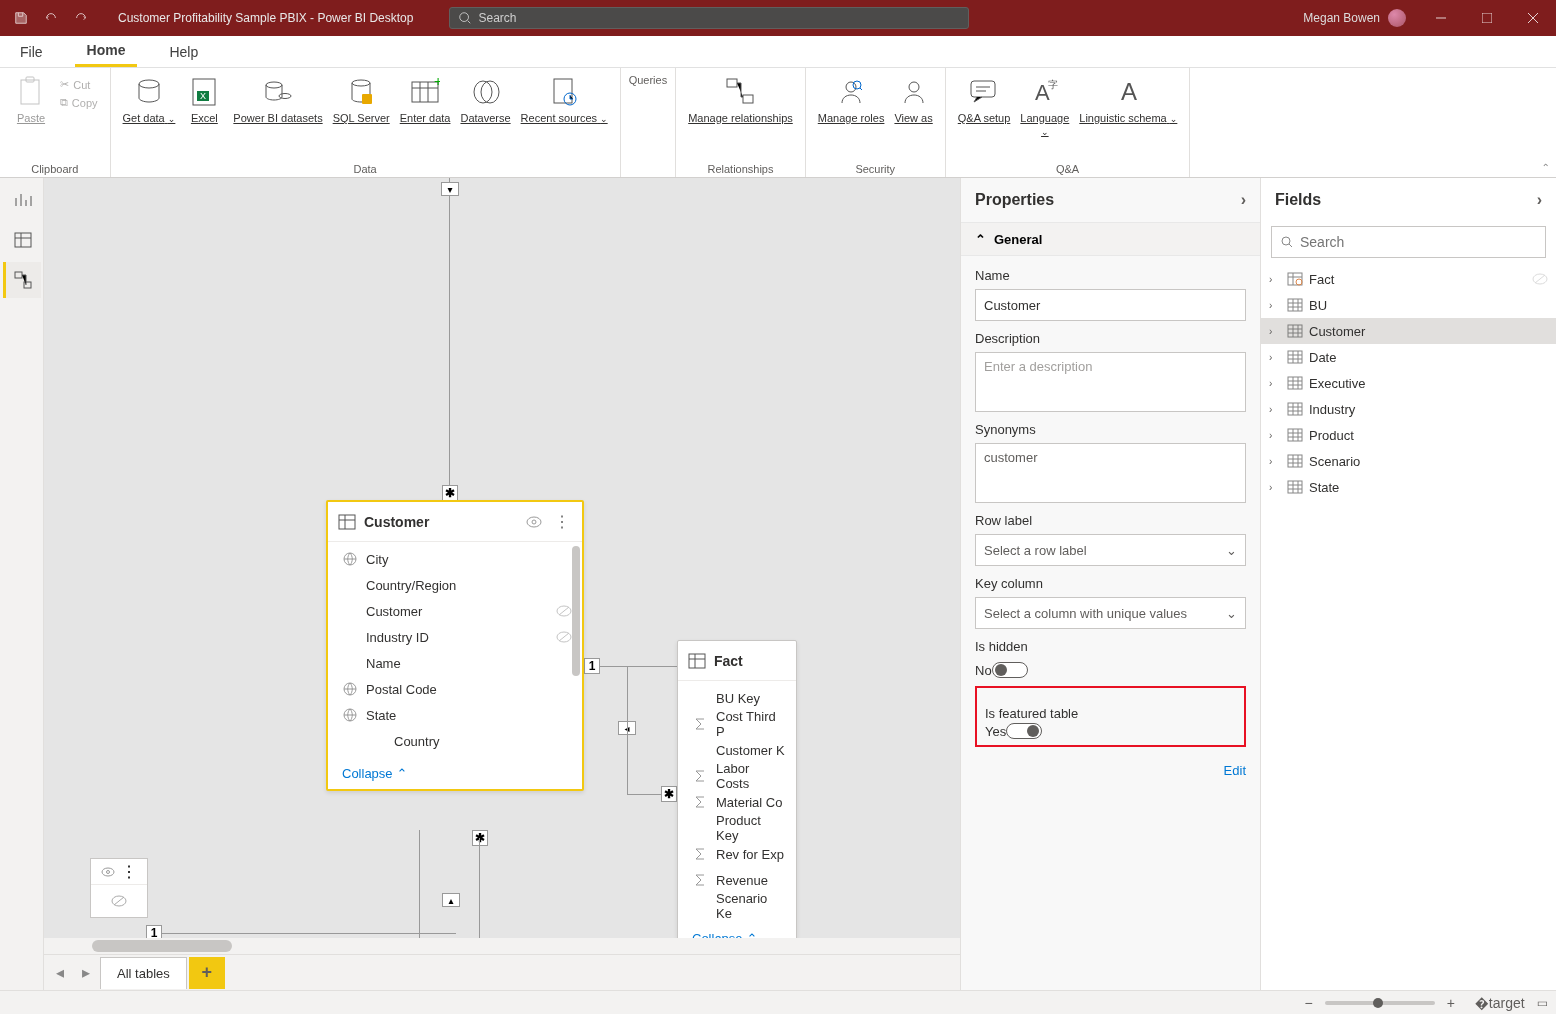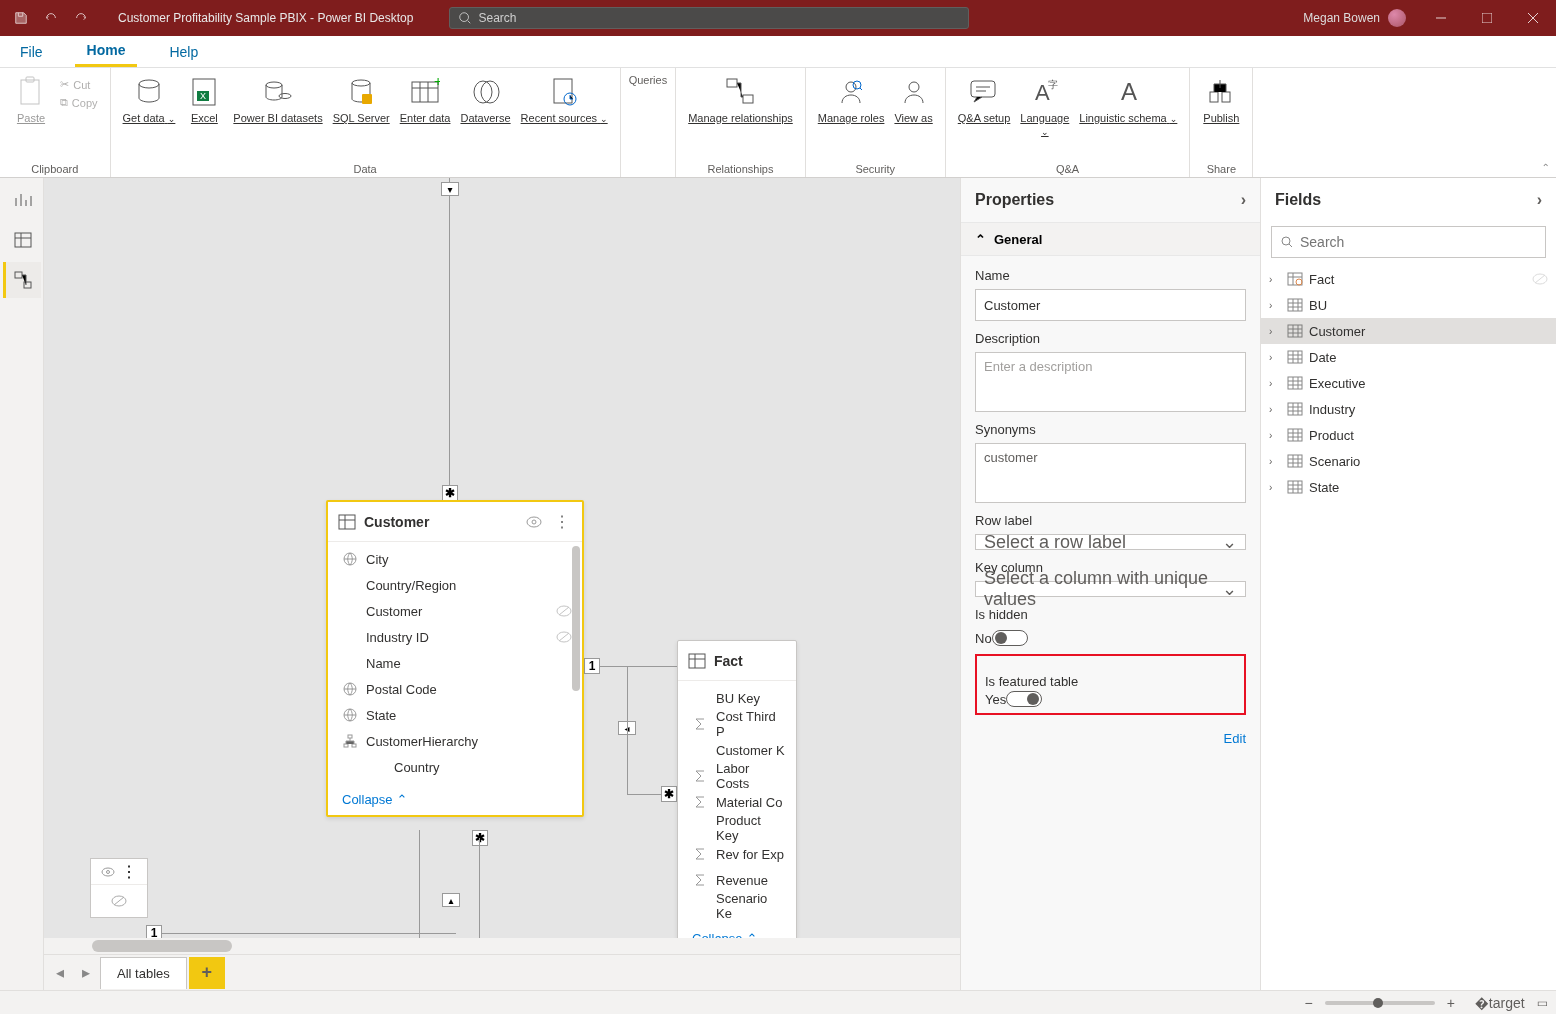--- a/index.html
+++ b/index.html
@@ -13,21 +13,21 @@
   .titlebar .searchbox { width: 520px; height: 22px; background: #4b4a49; border: 1px solid #605f5e; border-radius: 3px; display: flex; align-items: center; padding: 0 8px; margin-left: 20px; }
   .titlebar .searchbox svg { width: 14px; height: 14px; margin-right: 6px; }
   .titlebar .searchbox span { color: #cfcfcf; font-size: 12px; }
   .titlebar .spacer { flex: 1; }
   .titlebar .user { padding: 0 12px; display: flex; align-items: center; gap: 8px; color: #ddd; }
   .titlebar .avatar { width: 18px; height: 18px; border-radius: 50%; background: radial-gradient(circle at 35% 30%, #d8a, #a56); }
   .winbtn { width: 46px; height: 30px; display: flex; align-items: center; justify-content: center; opacity: 0.8; }
   
   
   .tabstrip { height: 32px; background: #fff; border-bottom: 1px solid #e1e1e1; display: flex; align-items: stretch; padding: 0 8px; gap: 20px; }
-  .filetab { font-size: 14px; color: #0369a1; display: flex; align-items: center; padding: 0 12px; cursor: pointer; }
+  .filetab { font-size: 14px; color: #404040; display: flex; align-items: center; padding: 0 12px; cursor: pointer; }
   .filetab.active { border-bottom: 3px solid #f2c811; font-weight: 600; }
   
   
   .ribbon { height: 110px; background: #fff; border-bottom: 1px solid #d2d0ce; display: flex; }
   .group { border-right: 1px solid #e1dfdd; display: flex; flex-direction: column; justify-content: space-between; padding: 4px 8px 2px 8px; }
   .group .buttons { display: flex; align-items: flex-start; gap: 2px; flex: 1; }
   .group .label { font-size: 11px; color: #605e5c; text-align: center; padding-top: 2px; }
   .rbtn { display: flex; flex-direction: column; align-items: center; justify-content: flex-start; width: auto; min-width: 46px; padding: 2px 4px; cursor: pointer; font-size: 11px; color: #323130; text-align: center; }
   .rbtn .ic { width: 36px; height: 36px; display: flex; align-items: center; justify-content: center; margin-bottom: 2px; }
   .rbtn .cap { line-height: 1.15; text-decoration: underline; }
@@ -76,21 +76,21 @@
   
   
   .proppane { width: 300px; background: #f8f8f8; border-left: 1px solid #e1dfdd; display: flex; flex-direction: column; overflow-y: auto; }
   .panehdr { height: 44px; display: flex; align-items: center; justify-content: space-between; padding: 0 14px; font-size: 16px; font-weight: 600; color: #323130; }
   .section-hdr { height: 34px; display: flex; align-items: center; gap: 8px; padding: 0 14px; font-size: 13px; font-weight: 600; background: #f3f2f1; border-top: 1px solid #e8e8e8; border-bottom: 1px solid #e8e8e8; }
   .propbody { padding: 8px 14px; display: flex; flex-direction: column; gap: 6px; }
   .fldlabel { font-size: 13px; color: #323130; margin-top: 4px; }
   .txtinput { height: 32px; border: 1px solid #c8c6c4; background: #fff; padding: 0 8px; font-size: 13px; color: #323130; }
   .txtarea { height: 60px; border: 1px solid #c8c6c4; background: #fff; padding: 6px 8px; font-size: 13px; color: #605e5c; resize: none; }
   .txtarea::placeholder { color: #a19f9d; }
-  .selectbox { height: 16px; border: 1px solid #c8c6c4; background: #fff; padding: 0 8px; font-size: 18px; color: #605e5c; display: flex; align-items: center; justify-content: space-between; cursor: pointer; }
+  .selectbox { height: 32px; border: 1px solid #c8c6c4; background: #fff; padding: 0 8px; font-size: 13px; color: #605e5c; display: flex; align-items: center; justify-content: space-between; cursor: pointer; }
   .toggle-row { display: flex; align-items: center; font-size: 13px; color: #323130; margin-top: 2px; }
   .toggle { width: 36px; height: 16px; border: 1px solid #605e5c; border-radius: 10px; position: relative; background: #fff; cursor: pointer; }
   .toggle .knob { width: 12px; height: 12px; background: #605e5c; border-radius: 50%; position: absolute; top: 1px; left: 2px; }
   .toggle.on .knob { left: auto; right: 2px; }
   .highlight-box { border: 2px solid #e81123; padding: 6px 8px; margin: 2px 0 4px 0; }
   .editlink { color: #0078d4; font-size: 13px; text-align: right; padding: 4px 14px 10px 0; cursor: pointer; }
   
   
   .fieldspane { width: 296px; background: #fff; border-left: 1px solid #e1dfdd; display: flex; flex-direction: column; }
   .searchfld { margin: 4px 10px 6px 10px; height: 32px; border: 1px solid #c8c6c4; display: flex; align-items: center; padding: 0 8px; gap: 6px; }
@@ -349,35 +349,20 @@
               <text x="6" y="22" font-size="24" fill="#555">A</text>
             </svg>
           </div>
           <div class="cap"><span>Linguistic
 schema</span> <span class="chev">⌄</span></div>
         </div>
     </div>
     <div class="label">Q&amp;A</div>
   </div>
 
-  <div class="group">
-    <div class="buttons">
-      <div class="rbtn">
-          <div class="ic">
-            <svg width="30" height="28">
-              <rect x="4" y="14" width="8" height="10" fill="none" stroke="#555"></rect>
-              <rect x="16" y="14" width="8" height="10" fill="none" stroke="#555"></rect>
-              <path stroke="#555" d="M8 14V6h12v8M14 2v8"></path>
-            </svg>
-          </div>
-          <div class="cap">Publish</div>
-        </div>
-    </div>
-    <div class="label">Share</div>
-  </div>
   <div style="flex:1;position:relative">
       <span style="position:absolute;right:6px;bottom:4px;font-size:10px;color:#888">⌃</span>
     </div>
 </div>
 
 <div class="main">
   <div class="leftrail">
     <div class="railbtn">
         <svg width="20" height="20">
           <path stroke="#555" fill="none" d="M3 16V8M8 16V4M13 16V10M18 16V6"></path>
@@ -487,31 +472,20 @@
             </div>
             <div class="drow">
               <span class="ric">
                 <svg width="14" height="14">
                   <circle cx="7" cy="7" r="6" fill="none" stroke="#555"></circle>
                   <path stroke="#555" fill="none" d="M1 7h12M7 1c3 3 3 9 0 12M7 1c-3 3-3 9 0 12"></path>
                 </svg>
               </span>
               <span class="rname">State</span>
             </div>
-            <div class="drow">
-              <span class="ric">
-                <svg width="14" height="14">
-                  <rect x="5" y="1" width="4" height="3" fill="none" stroke="#555"></rect>
-                  <rect x="1" y="10" width="4" height="3" fill="none" stroke="#555"></rect>
-                  <rect x="9" y="10" width="4" height="3" fill="none" stroke="#555"></rect>
-                  <path stroke="#555" d="M7 4v3M3 10V7h8v3"></path>
-                </svg>
-              </span>
-              <span class="rname">CustomerHierarchy</span>
-            </div>
             <div class="drow child">
               <span class="ric"></span>
               <span class="rname">Country</span>
             </div>
           </div>
         <div class="collapse">
             <span>Collapse</span> 
             <span>⌃</span>
           </div>
       </div>

